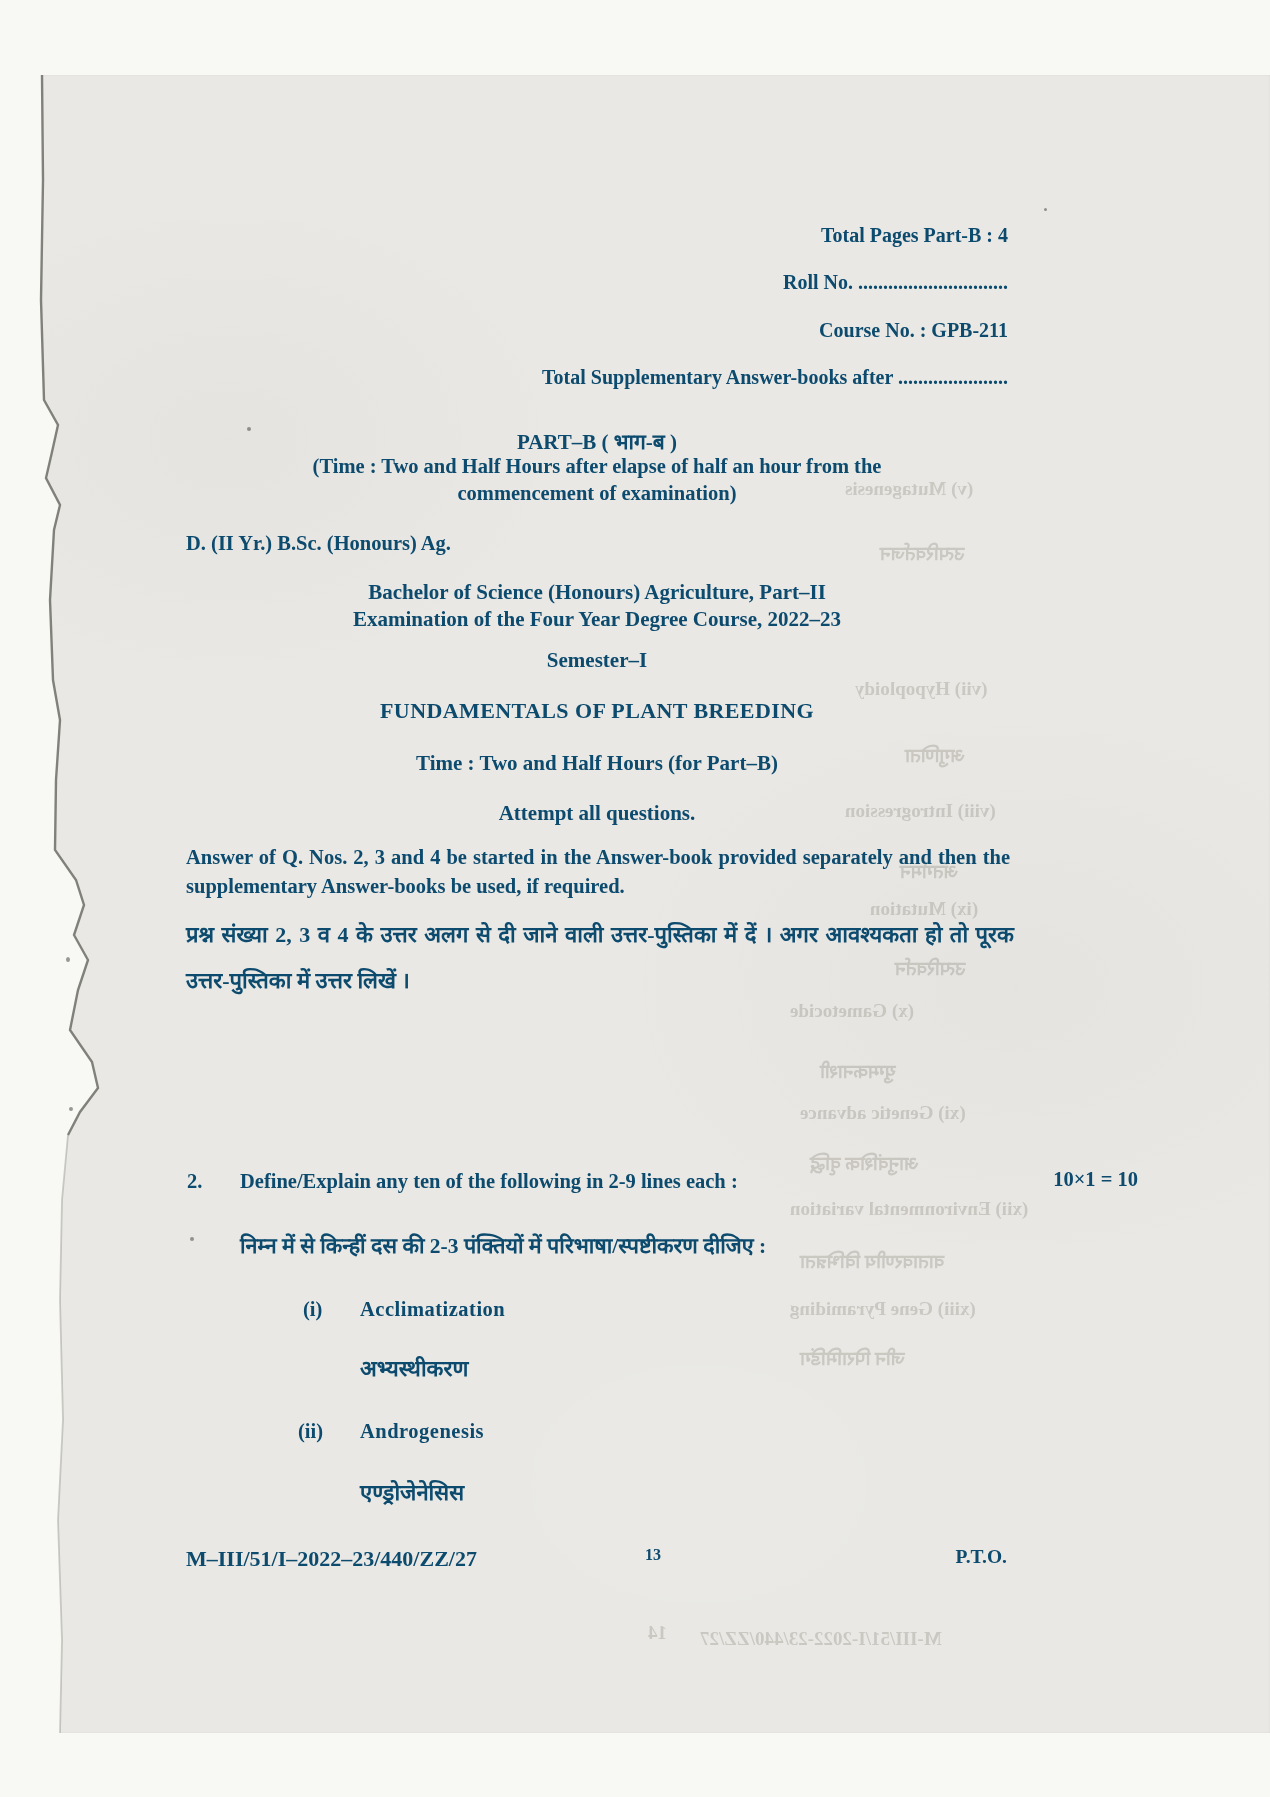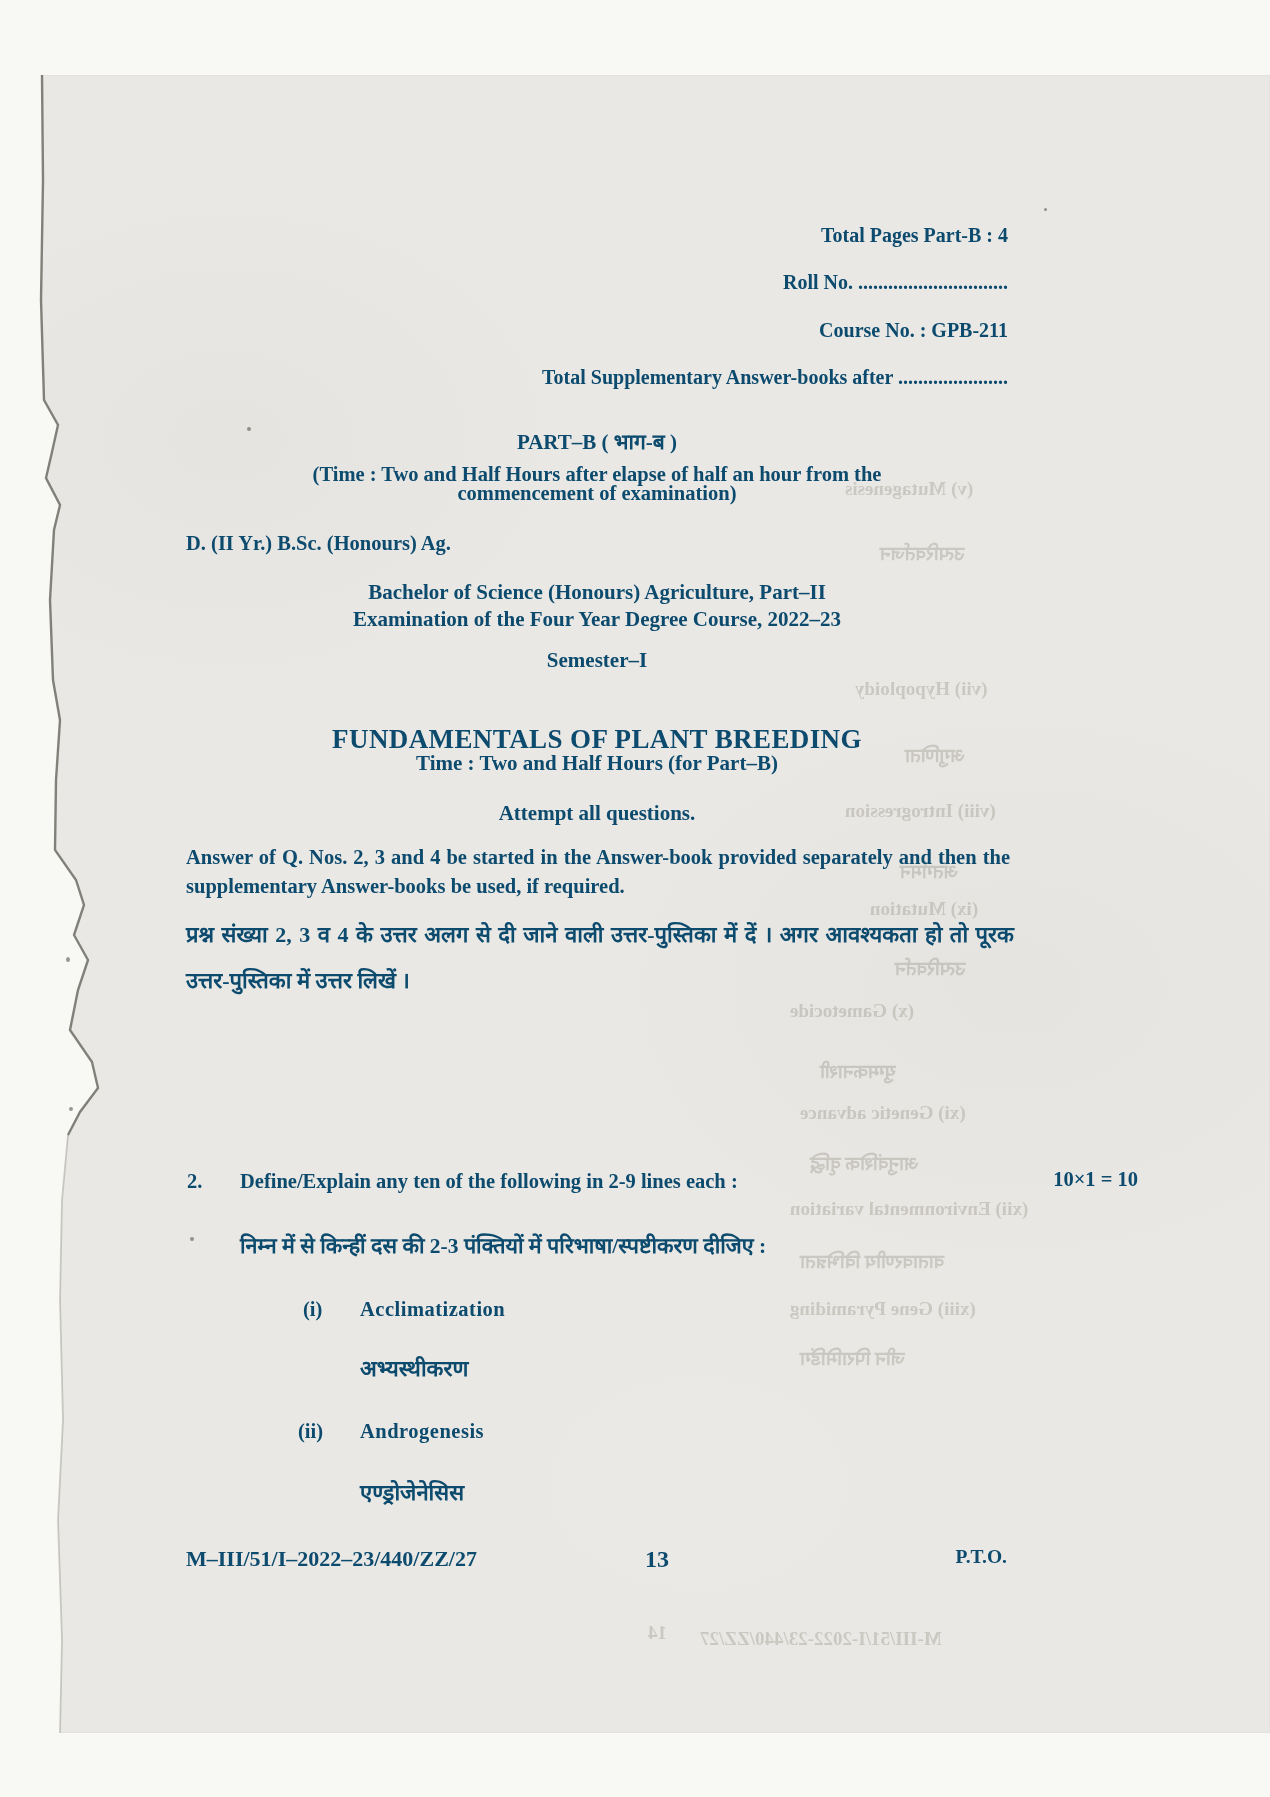--- a/index.html
+++ b/index.html
@@ -14,21 +14,21 @@
     background-image:
       radial-gradient(ellipse 500px 360px at 18% 22%, rgba(0,0,0,0.02), rgba(0,0,0,0) 70%),
       radial-gradient(ellipse 600px 420px at 80% 55%, rgba(0,0,0,0.018), rgba(0,0,0,0) 70%),
       radial-gradient(ellipse 420px 300px at 55% 85%, rgba(255,255,255,0.05), rgba(0,0,0,0) 70%);
     box-shadow:0 0 2px rgba(0,0,0,.08) inset;
   }
   .abs{position:absolute;white-space:nowrap;}
   .ink{color:#0c4a6e;}
   .b{font-weight:700;}
   .sz21{font-size:21px;}
-  .sz22{font-size:27px;margin-top:26px;}
+  .sz22{font-size:22px;}
   .hdr{left:186px;width:822px;text-align:right;font-size:20px;font-weight:600;}
   .ctr{left:186px;width:822px;text-align:center;}
   .para{white-space:normal;text-align:justify;}
   .ghost{
     position:absolute;white-space:nowrap;
     transform:scaleX(-1);
     color:#8e8b80;opacity:.34;filter:blur(.7px);
     font-weight:700;font-size:19px;
   }
   .speck{position:absolute;background:#4a473f;border-radius:50%;opacity:.55;}
@@ -86,21 +86,21 @@
   <span class="b">GPB-211</span>
 </div>
 
 <div class="abs hdr ink" style="top:366px;font-weight:700;">
   <span>Total Supplementary Answer-books after</span>
   <span>......................</span>
 </div>
 
 <div class="abs ctr ink b sz21" style="top:412px;margin-top:15px;">PART–B ( भाग-ब )</div>
 
-<div class="abs ctr ink b" style="top:455px;font-size:20.5px;margin-top:8px;">(Time : Two and Half Hours after elapse of half an hour from the</div>
+<div class="abs ctr ink b" style="top:455px;font-size:20.5px;">(Time : Two and Half Hours after elapse of half an hour from the</div>
 <div class="abs ctr ink b" style="top:482px;font-size:20.5px;">commencement of examination)</div>
 
 <div class="abs ink b" style="left:186px;top:532px;font-size:20.5px;">D. (II Yr.) B.Sc. (Honours) Ag.</div>
 
 <div class="abs ctr ink b sz21" style="top:580px;">Bachelor of Science (Honours) Agriculture, Part–II</div>
 <div class="abs ctr ink b sz21" style="top:607px;">Examination of the Four Year Degree Course, 2022–23</div>
 
 <div class="abs ctr ink b sz21" style="top:648px;">Semester–I</div>
 
 <div class="abs ctr ink b sz22" style="top:698px;letter-spacing:.4px;">FUNDAMENTALS OF PLANT BREEDING</div>
@@ -125,14 +125,14 @@
 
 <div class="abs ink" style="left:303px;top:1298px;font-size:20.5px;font-weight:600;">(i)</div>
 <div class="abs ink" style="left:360px;top:1298px;font-size:20.5px;font-weight:600;letter-spacing:.5px;">Acclimatization</div>
 <div class="abs ink" style="left:360px;top:1352px;font-size:22px;font-weight:600;">अभ्यस्थीकरण</div>
 
 <div class="abs ink" style="left:298px;top:1420px;font-size:20.5px;font-weight:600;">(ii)</div>
 <div class="abs ink" style="left:360px;top:1420px;font-size:20.5px;font-weight:600;letter-spacing:.5px;">Androgenesis</div>
 <div class="abs ink" style="left:360px;top:1476px;font-size:22px;font-weight:600;">एण्ड्रोजेनेसिस</div>
 
 <div class="abs ink" style="left:186px;top:1546px;font-size:22px;font-weight:600;">M–III/51/I–2022–23/440/ZZ/27</div>
-<div class="abs ink" style="left:645px;top:1546px;font-size:24px;font-weight:600;text-align:right;">13</div>
+<div class="abs ink" style="left:645px;top:1546px;font-size:16px;font-weight:600;text-align:right;">13</div>
 <div class="abs ink" style="top:1546px;right:263px;font-size:19.5px;font-weight:600;">P.T.O.</div>
 
 </body></html>

